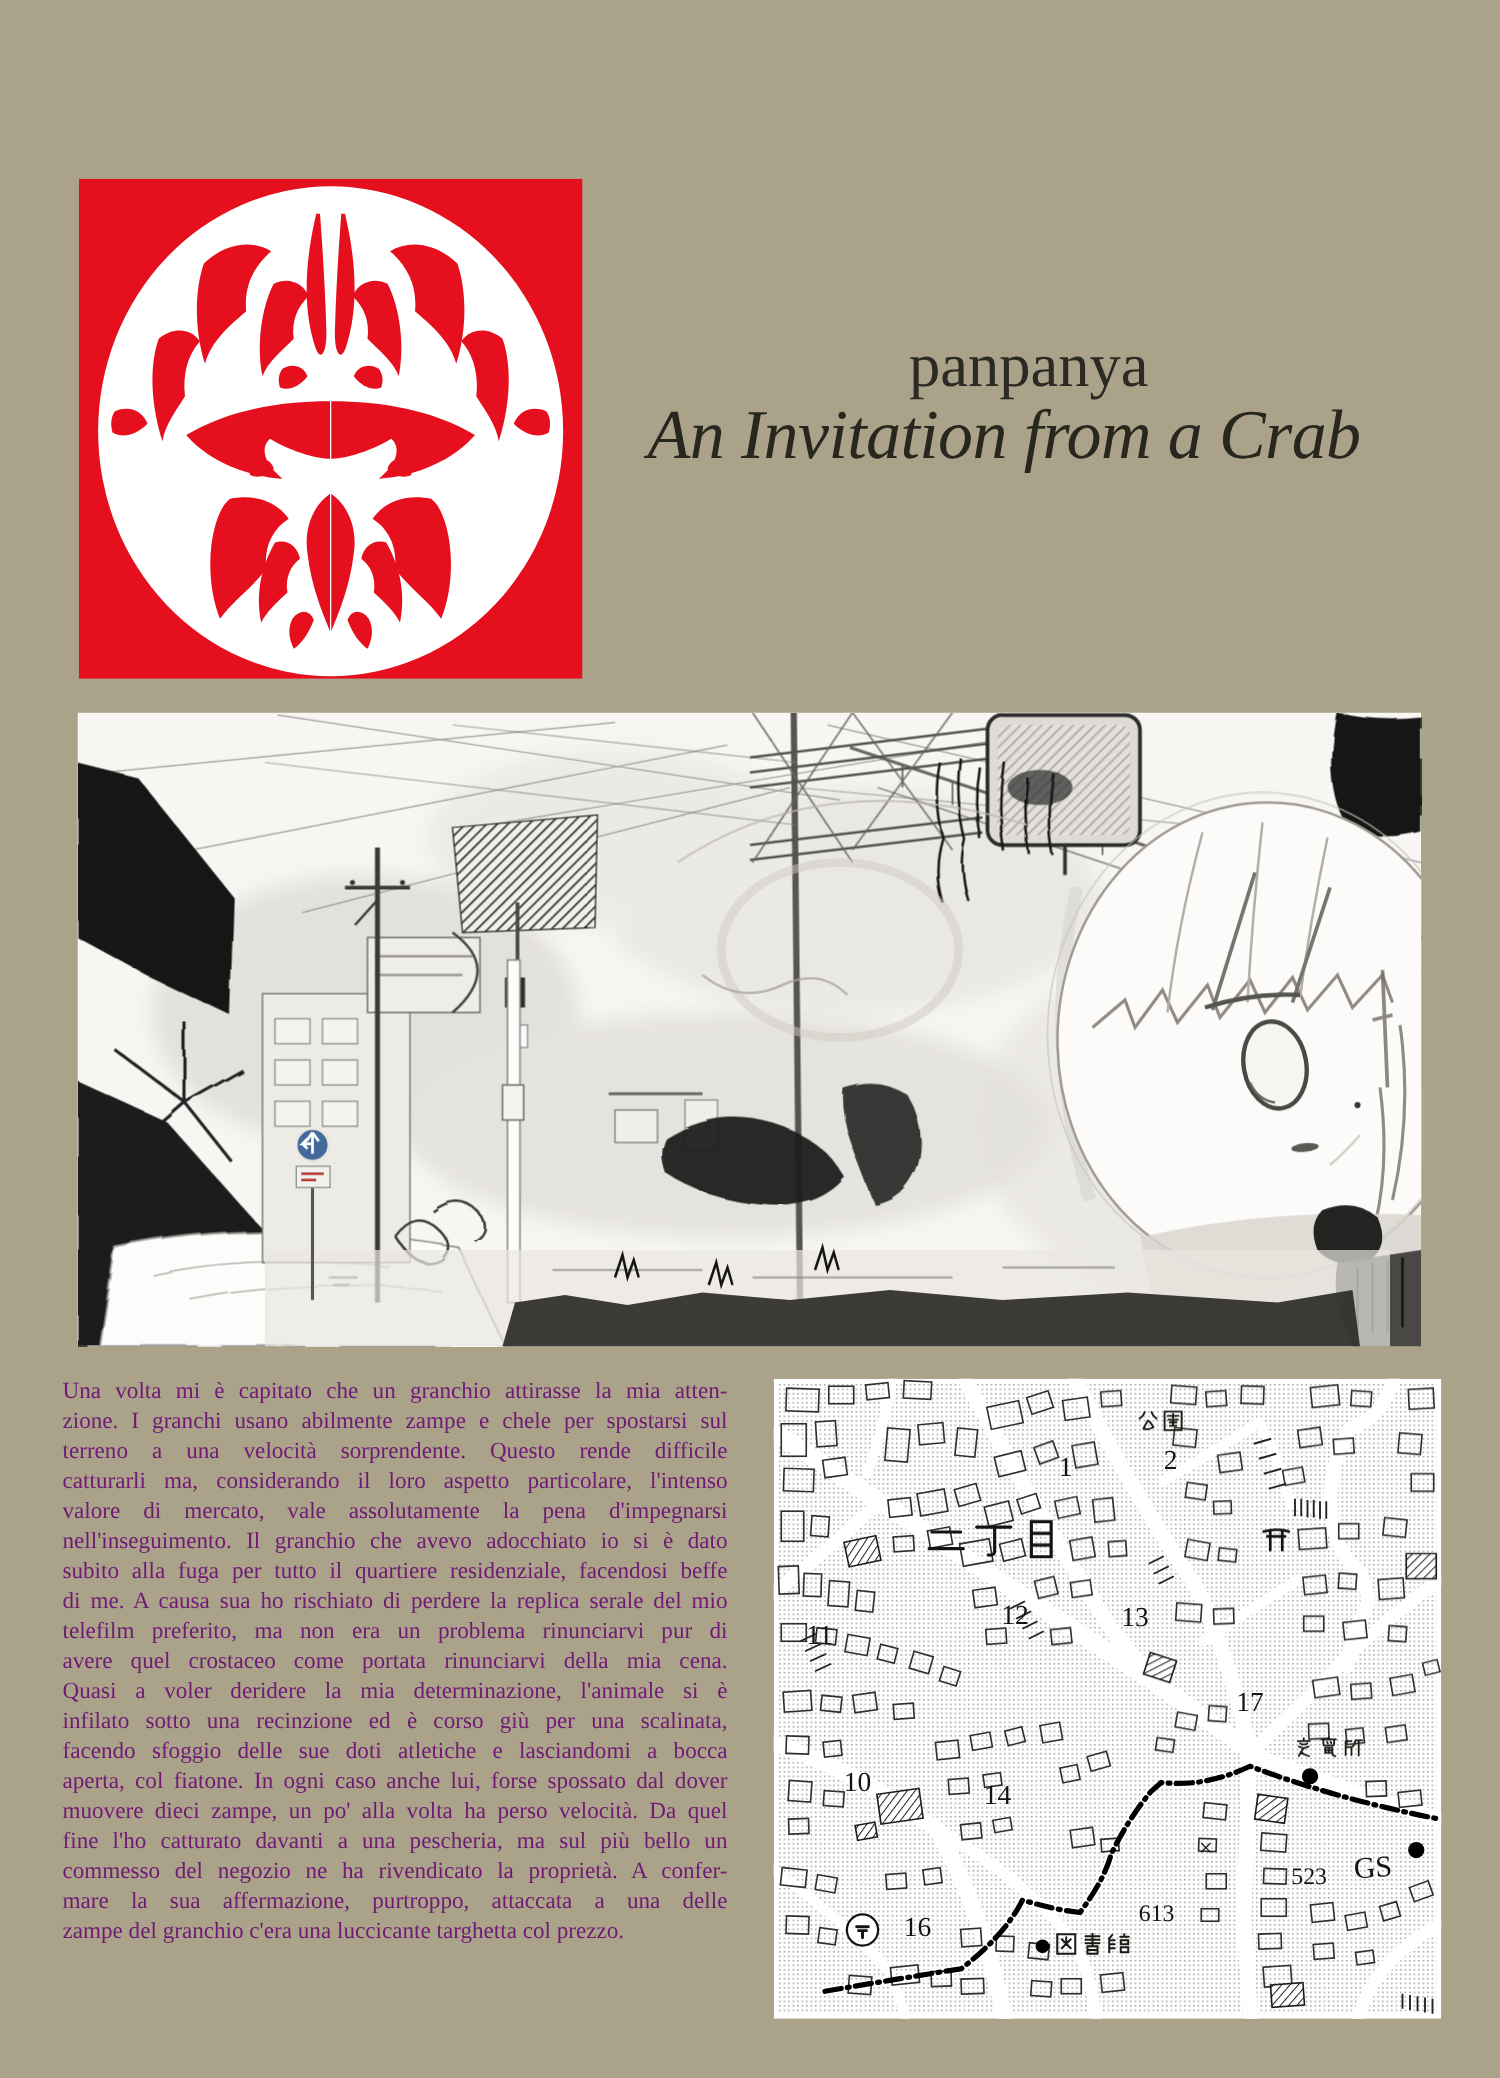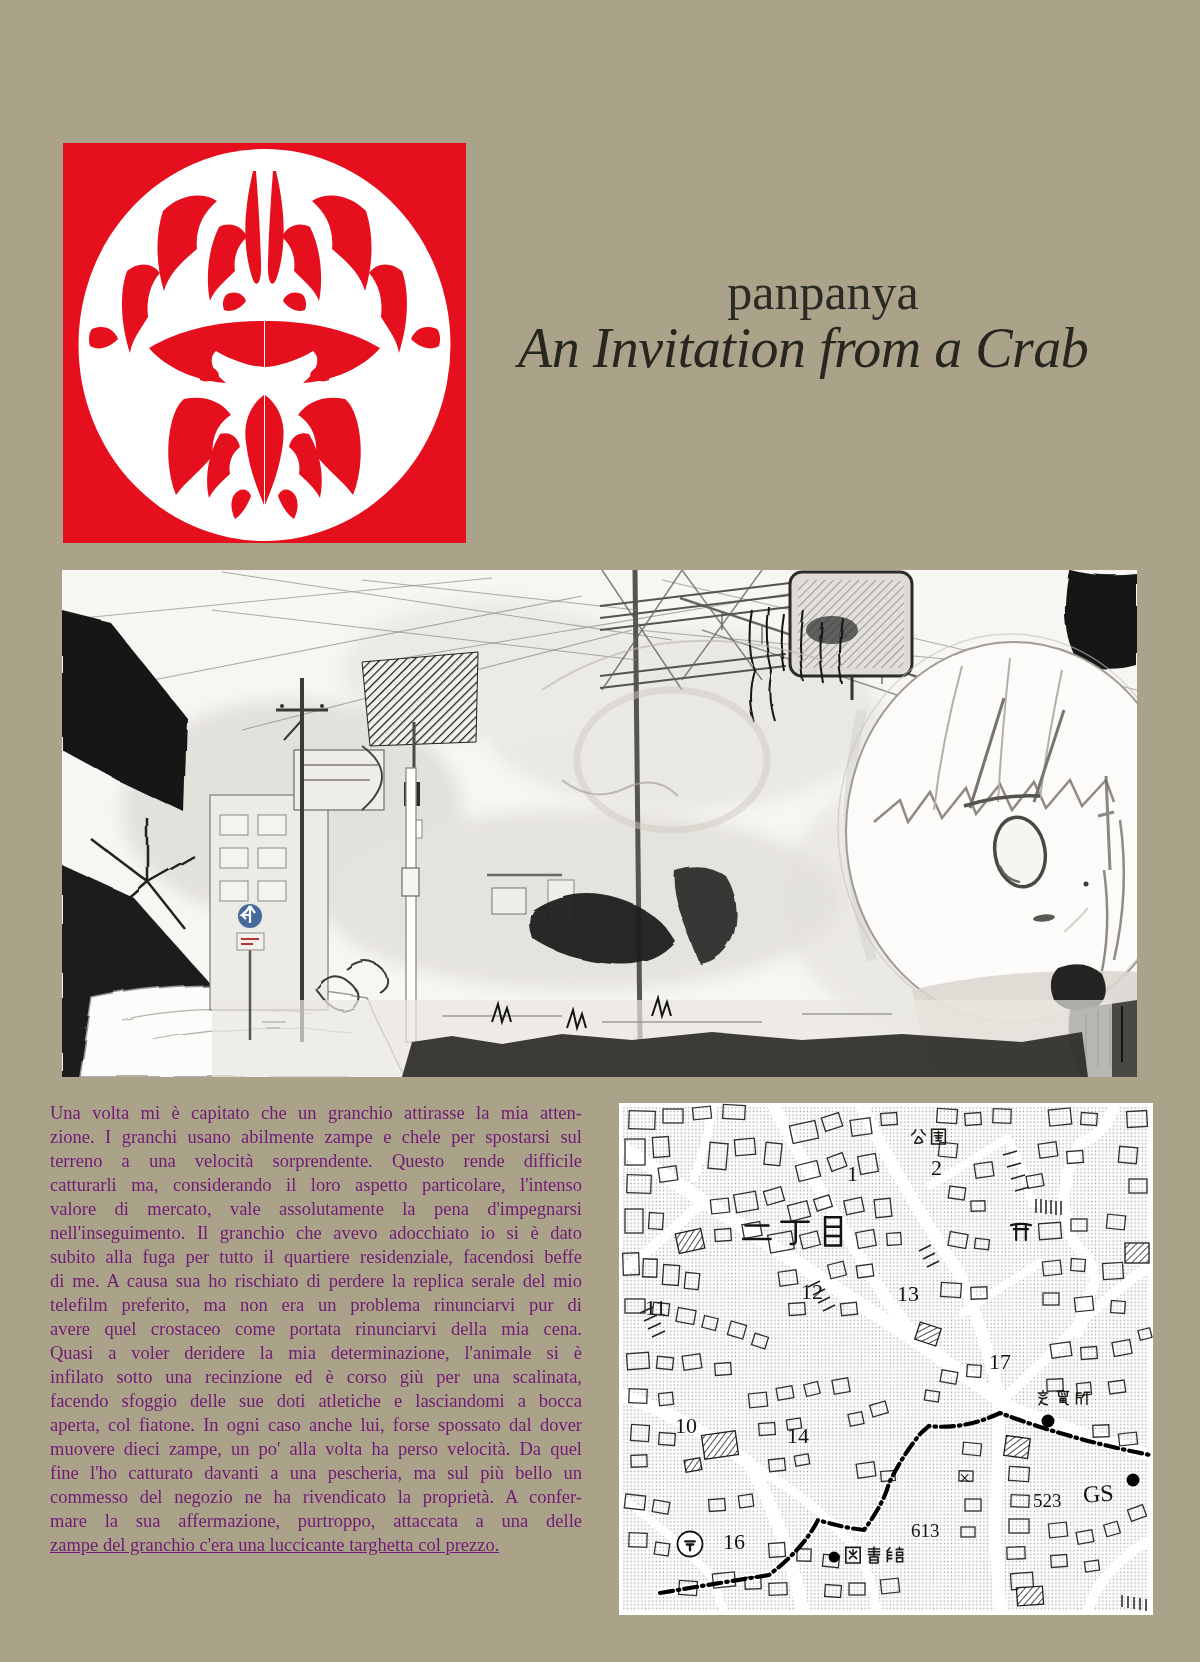--- a/index.html
+++ b/index.html
@@ -8,21 +8,21 @@
         font-family:"Liberation Serif", serif;}
   .logo{position:absolute;left:63px;top:143px;width:403px;height:400px;}
   .author{position:absolute;left:523px;top:221px;width:600px;text-align:center;
           font-size:50px;line-height:1.08;color:#2b2a24;margin-top:44px;}
   .title{position:absolute;left:518px;top:319px;width:640px;text-align:left;
          font-size:56px;line-height:1.05;color:#28271f;letter-spacing:-0.5px;font-style:italic;}
   .illustration{position:absolute;left:62px;top:570px;width:1075px;height:507px;}
   .story{position:absolute;left:50px;top:1101px;width:532px;color:#701a75;
          font-size:18.5px;line-height:24px;}
   .story .line{text-align:justify;text-align-last:justify;white-space:nowrap;height:24px;}
-  .story .line:last-child{text-align-last:left;text-decoration:underline;}
+  .story .line:last-child{text-align-last:left;}
   .map{position:absolute;left:619px;top:1103px;width:534px;height:512px;}
   svg{display:block;}
   .mapnum{font-family:"Liberation Serif", serif;fill:#14130f;}
 </style>
 </head>
 <body>
 
 <div class="page">
 
   <div class="logo">

